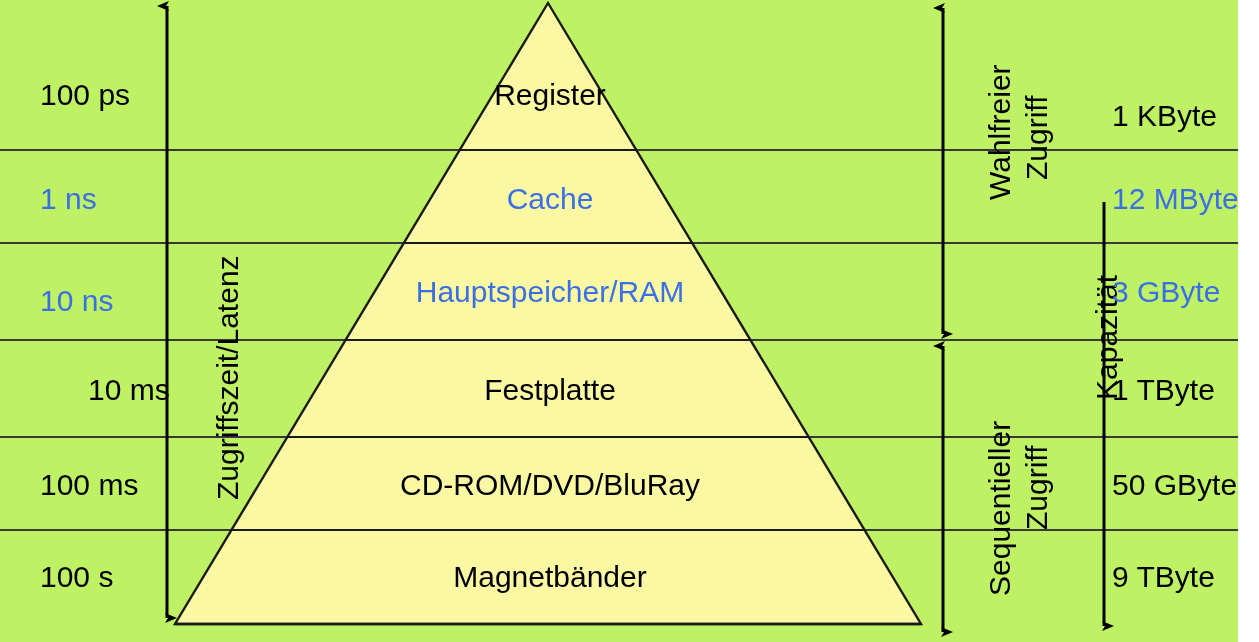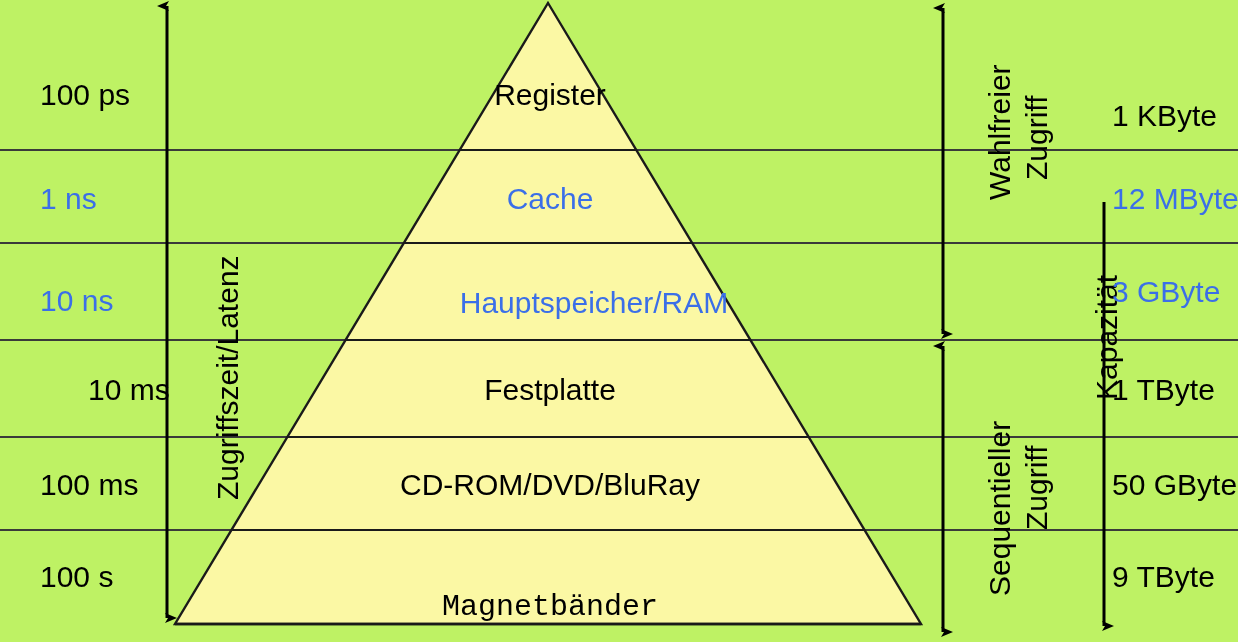--- a/index.html
+++ b/index.html
@@ -110,24 +110,24 @@
   <div class="lbl lat-lbl blue" style="top:184px;">1 ns</div>
   <div class="lbl lat-lbl blue" style="top:286px;">10 ns</div>
   <div class="lbl lat-lbl" style="top:375px;margin-left:48px;">10 ms</div>
   <div class="lbl lat-lbl" style="top:470px;">100 ms</div>
   <div class="lbl lat-lbl" style="top:562px;">100 s</div>
 
   <div class="rot" style="left:213px; top:500px;">Zugriffszeit/Latenz</div>
 
   <div class="lbl tier-lbl" style="top:80px;">Register</div>
   <div class="lbl tier-lbl blue" style="top:184px;">Cache</div>
-  <div class="lbl tier-lbl blue" style="top:288px;padding-left:44px;">Hauptspeicher/RAM</div>
+  <div class="lbl tier-lbl blue" style="top:277px;">Hauptspeicher/RAM</div>
   <div class="lbl tier-lbl" style="top:375px;">Festplatte</div>
   <div class="lbl tier-lbl" style="top:470px;">CD-ROM/DVD/BluRay</div>
-  <div class="lbl tier-lbl" style="top:592px;font-family:Liberation Mono, monospace;">Magnetbänder</div>
+  <div class="lbl tier-lbl" style="top:562px;">Magnetbänder</div>
 
   <div class="rot" style="left:985px; top:200px;">Wahlfreier</div>
   <div class="rot" style="left:1022px; top:180px;">Zugriff</div>
 
   <div class="rot" style="left:985px; top:596px;">Sequentieller</div>
   <div class="rot" style="left:1022px; top:530px;">Zugriff</div>
 
   <div class="rot" style="left:1092px; top:400px;">Kapazität</div>
 
   <div class="lbl cap-lbl" style="top:80px;margin-top:21px;">1 KByte</div>

